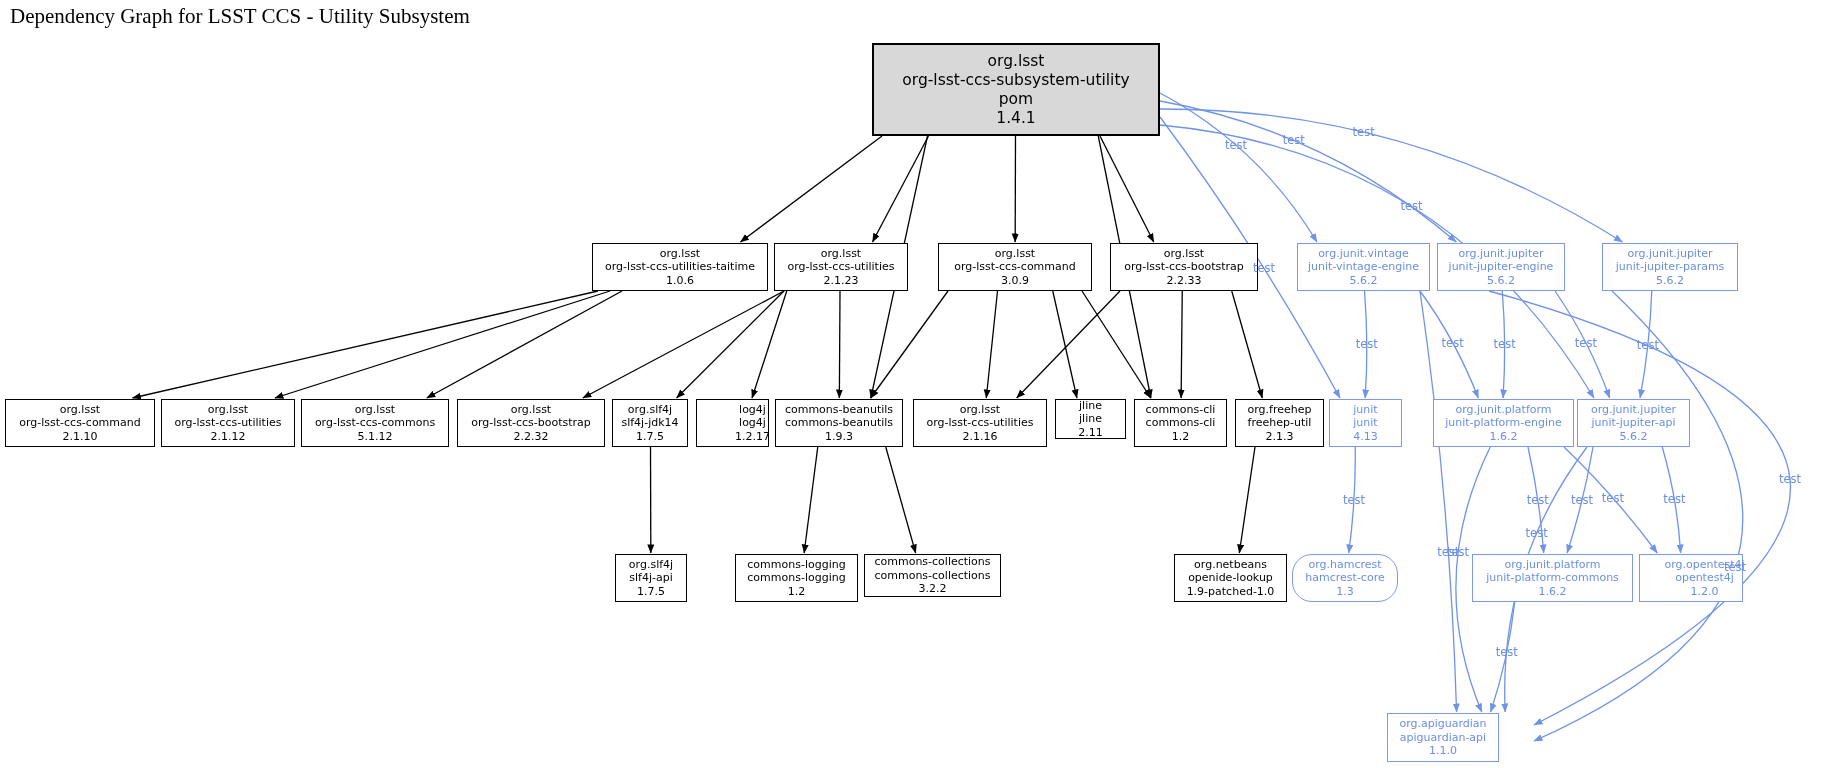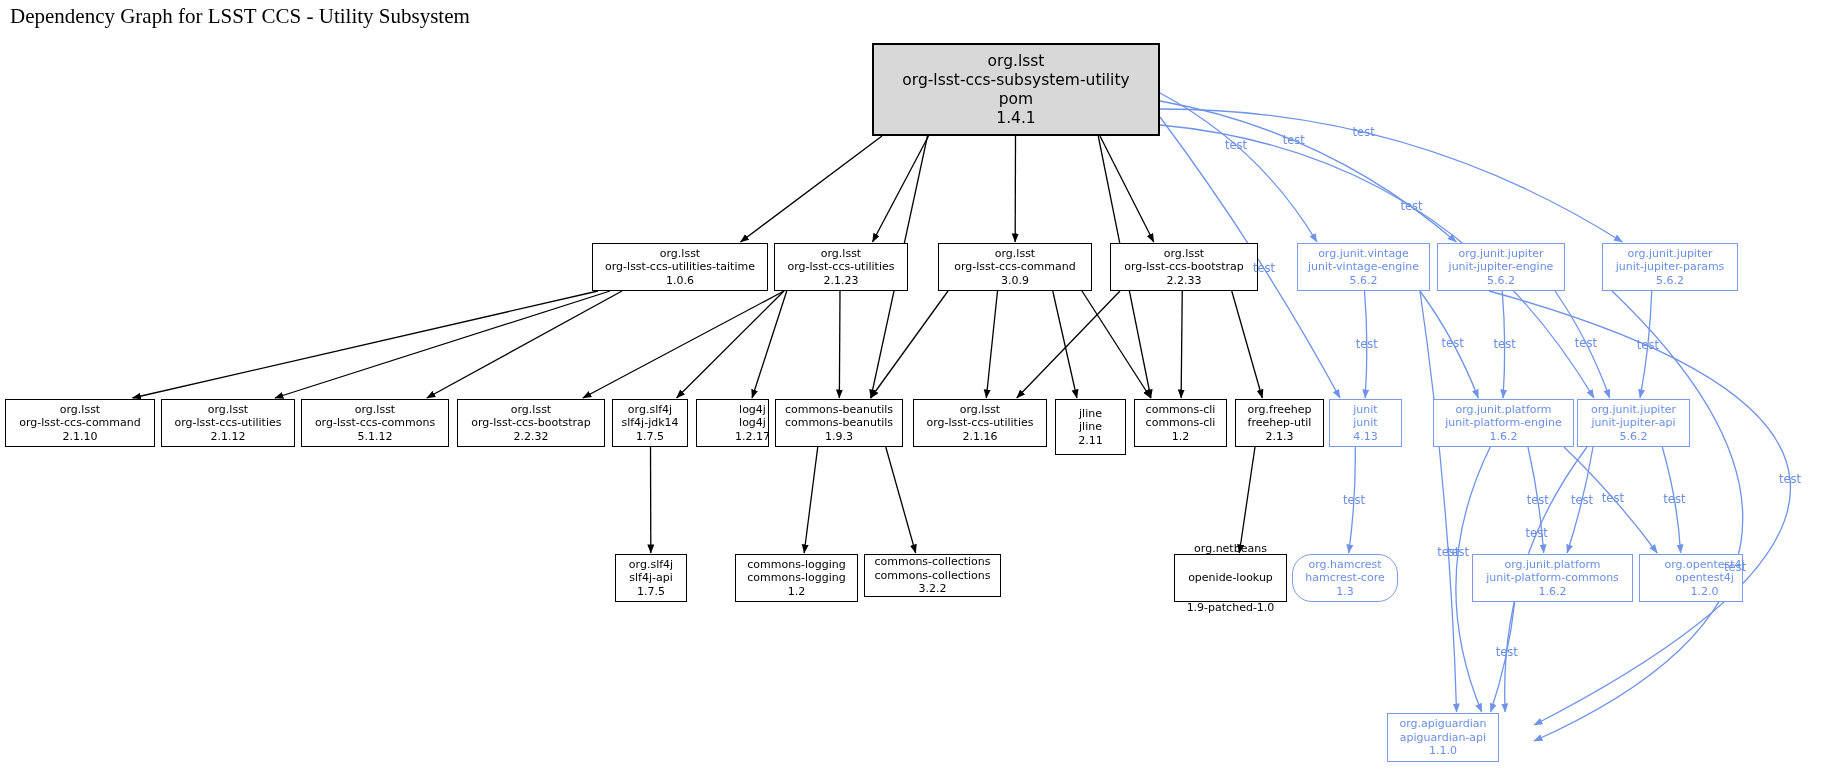--- a/index.html
+++ b/index.html
@@ -159,21 +159,21 @@
     <div class="node compile" style="left: 775px; top: 399px; width: 128px; height: 48px;">
       <div class="nline">commons-beanutils</div>
       <div class="nline">commons-beanutils</div>
       <div class="nline">1.9.3</div>
     </div>
     <div class="node compile" style="left: 913px; top: 399px; width: 134px; height: 48px;">
       <div class="nline">org.lsst</div>
       <div class="nline">org-lsst-ccs-utilities</div>
       <div class="nline">2.1.16</div>
     </div>
-    <div class="node compile" style="left: 1055px; top: 399px; width: 71px; height: 56px;">
+    <div class="node compile" style="left: 1055px; top: 399px; width: 71px; height: 40px;">
       <div class="nline">jline</div>
       <div class="nline">jline</div>
       <div class="nline">2.11</div>
     </div>
     <div class="node compile" style="left: 1134px; top: 399px; width: 93px; height: 48px;">
       <div class="nline">commons-cli</div>
       <div class="nline">commons-cli</div>
       <div class="nline">1.2</div>
     </div>
     <div class="node compile" style="left: 1235px; top: 399px; width: 89px; height: 48px;">
@@ -204,21 +204,21 @@
     <div class="node compile" style="left: 735px; top: 554px; width: 123px; height: 48px;">
       <div class="nline">commons-logging</div>
       <div class="nline">commons-logging</div>
       <div class="nline">1.2</div>
     </div>
     <div class="node compile" style="left: 864px; top: 554px; width: 137px; height: 43px;">
       <div class="nline">commons-collections</div>
       <div class="nline">commons-collections</div>
       <div class="nline">3.2.2</div>
     </div>
-    <div class="node compile" style="left: 1174px; top: 554px; width: 113px; height: 48px; gap: 16px;">
+    <div class="node compile" style="left: 1174px; top: 554px; width: 113px; height: 48px;">
       <div class="nline">org.netbeans</div>
       <div class="nline">openide-lookup</div>
       <div class="nline">1.9-patched-1.0</div>
     </div>
     <div class="node test" style="left: 1292px; top: 554px; width: 106px; height: 48px; border-radius: 20px;">
       <div class="nline">org.hamcrest</div>
       <div class="nline">hamcrest-core</div>
       <div class="nline">1.3</div>
     </div>
     <div class="node test" style="left: 1472px; top: 554px; width: 161px; height: 48px;">

